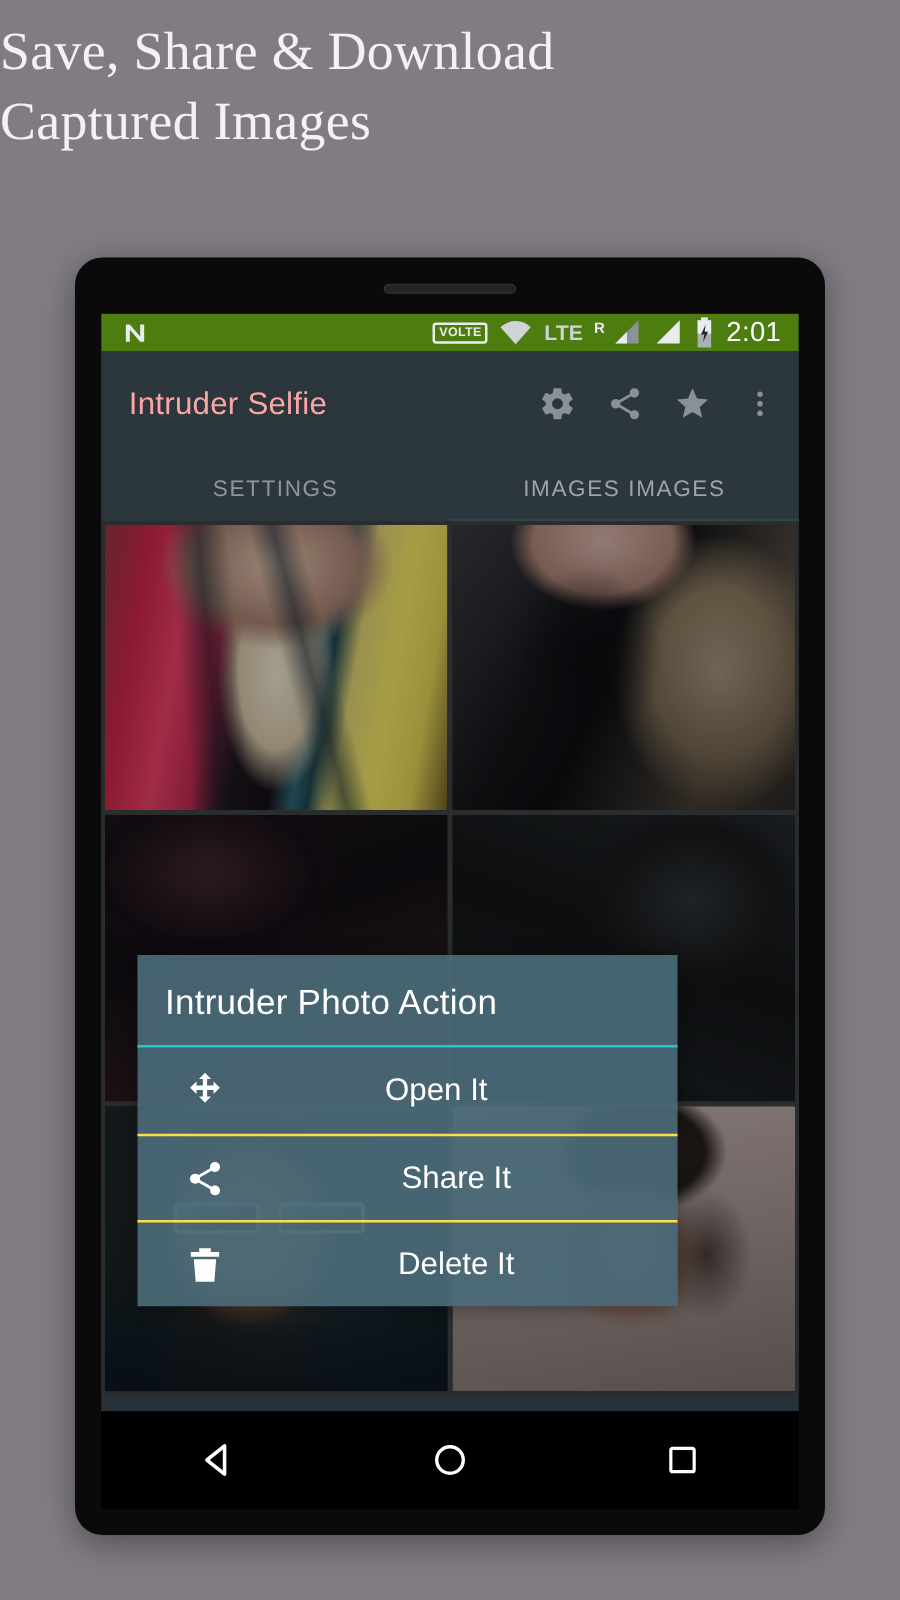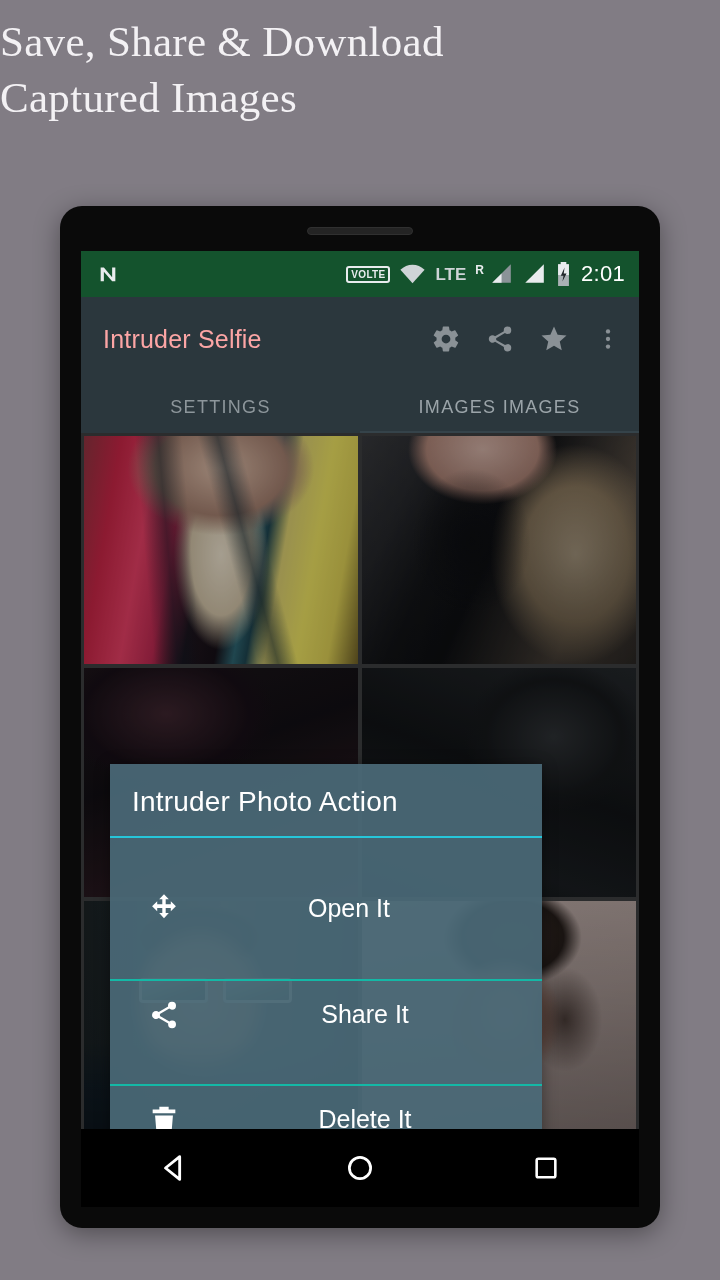--- a/index.html
+++ b/index.html
@@ -41,22 +41,22 @@
   
   .screen {
     position:absolute; left:21px; top:45px;
     width:558px; height:878px;
     background:#263238;
     overflow:hidden;
   }
 
   
   .statusbar {
-    position:relative; height:46px; width:100%;
-    background:#14532d;
+    position:relative; height:30px; width:100%;
+    background:#4d7c0f;
     display:flex; align-items:center;
     padding:0 14px 0 16px;
   }
   .sb-left { display:flex; align-items:center; }
   .nlogo { width:22px; height:22px; }
   .sb-right {
     margin-left:auto; display:flex; align-items:center; gap:9px;
   }
   .volte {
     border:2px solid #e9ecee; border-radius:3px;
@@ -205,23 +205,23 @@
     box-shadow:0 2px 14px rgba(0,0,0,0.4);
     z-index:20;
   }
   .dlg-title {
     padding:22px 22px 18px 22px;
     color:#ffffff; font-size:28px; font-weight:400; letter-spacing:0.2px;
   }
   .dlg-rule { height:2px; background:#26c6da; }
   .dlg-item {
     position:relative; height:69px;
-    display:flex; align-items:center;margin-top:36px;
-  }
-  .dlg-item + .dlg-item { border-top:2px solid #14b8a6;gap:32px; }
+    display:flex; align-items:center;
+  }
+  .dlg-item + .dlg-item { border-top:2px solid #fde047;gap:32px; }
   .dlg-ico {
     width:108px; display:flex; align-items:center; justify-content:center;
   }
   .dlg-lbl {
     flex:1 1 auto; text-align:center; padding-right:62px;
     color:#ffffff; font-size:25px; font-weight:400;
   }
 
   
   .navbar {

